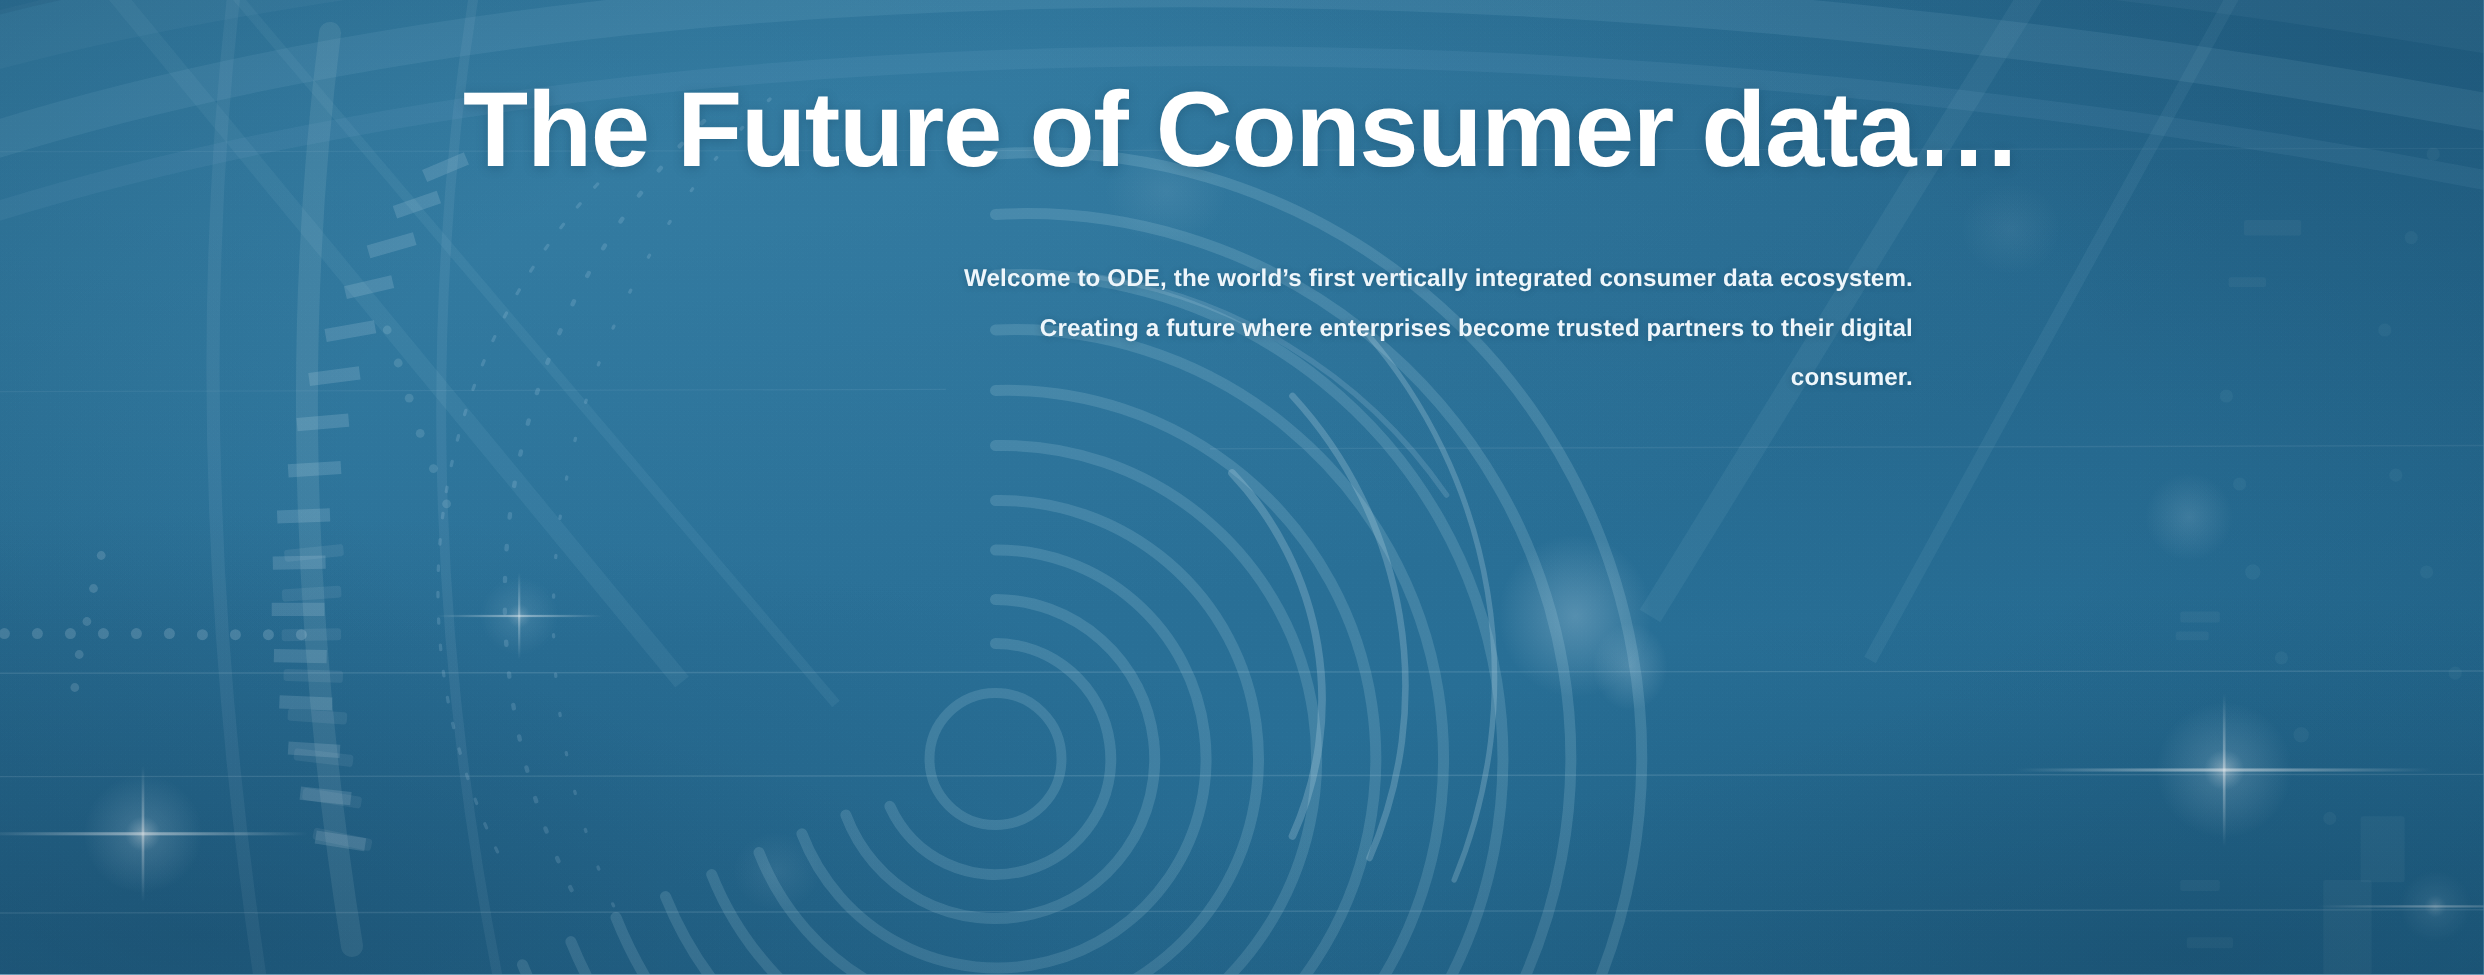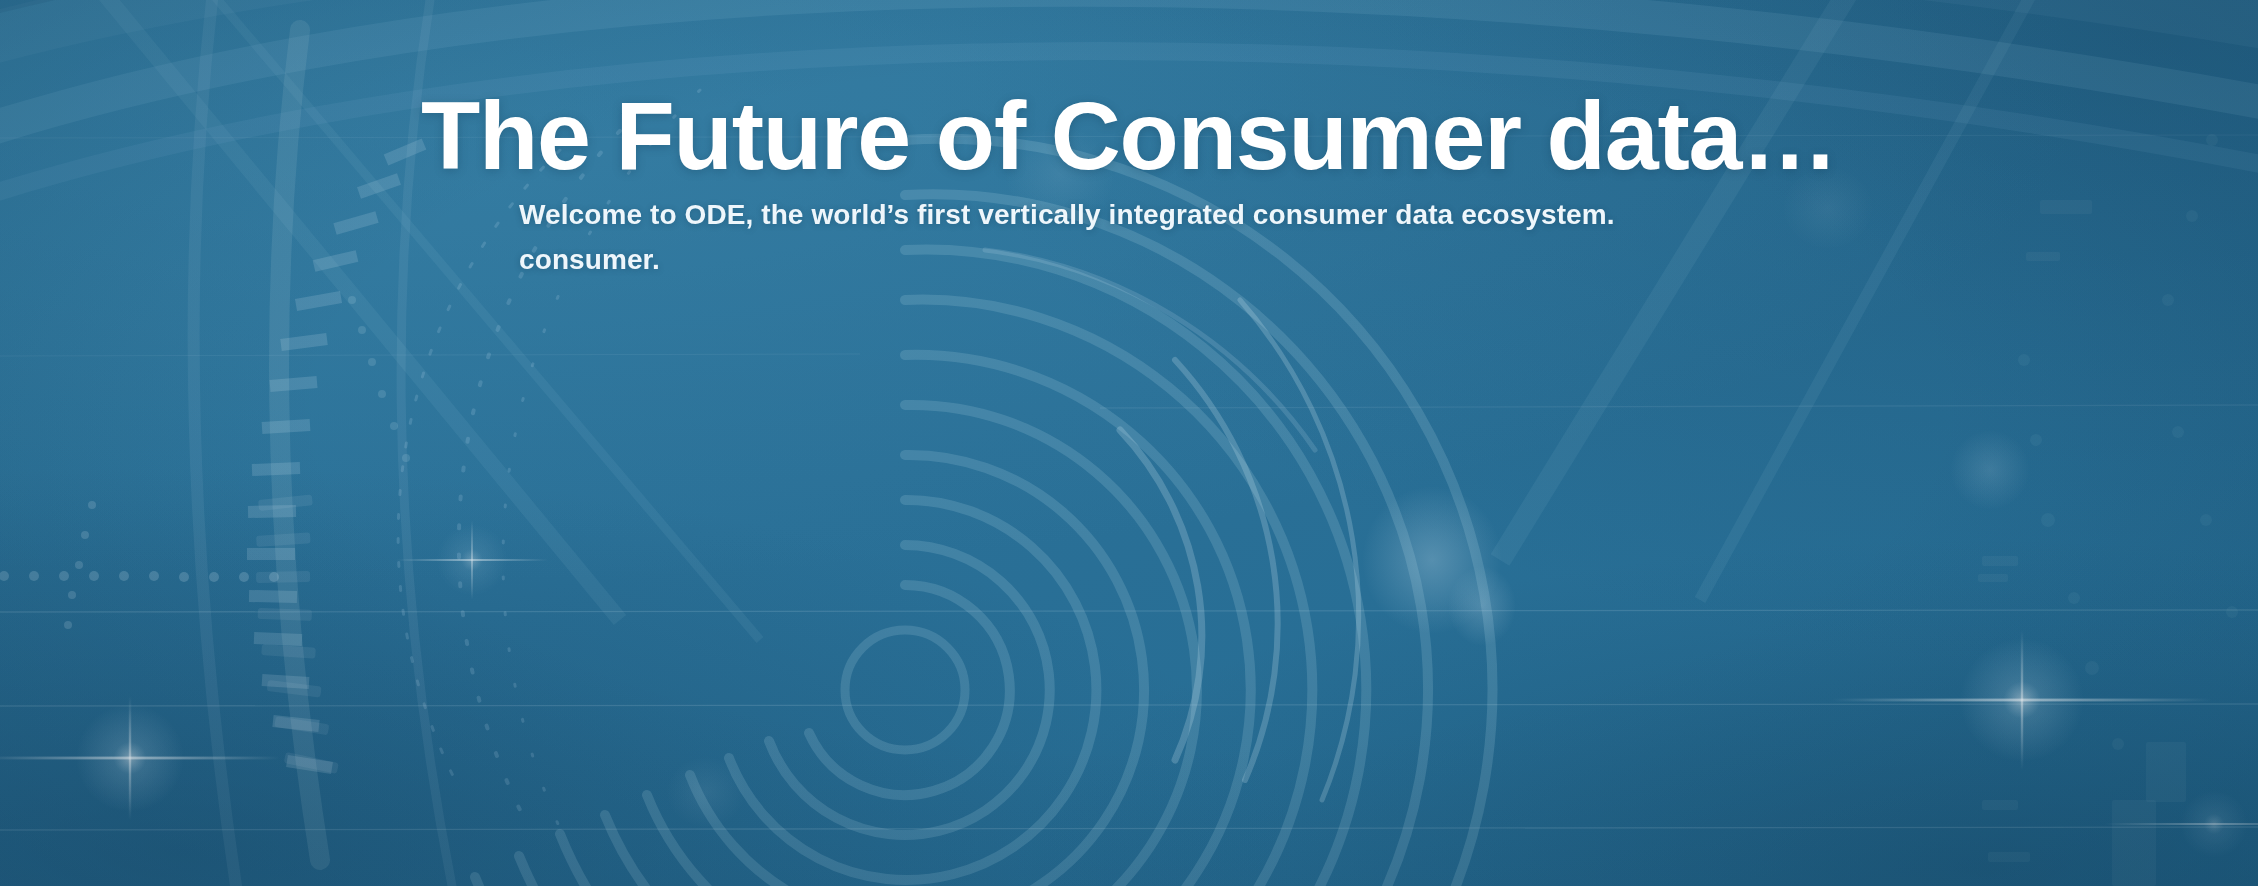--- a/index.html
+++ b/index.html
@@ -47,41 +47,42 @@
     background:radial-gradient(ellipse 78% 84% at 50% 46%, rgba(0,0,0,0) 46%, rgba(13,52,78,.30) 100%);
   }
 
   
   #content {
     position:relative;
     z-index:10;
     width:100%; height:100%;
     display:flex; flex-direction:column;
     align-items:center;
-    padding-top:80px;
+    padding-top:62px;
   }
 
   #headline {
     width:2160px;
     text-align:center;
     color:#ffffff;
     font-weight:700;
     font-size:97px;
     line-height:112px;
     letter-spacing:-1.2px;
     text-shadow:0 2px 10px rgba(12,50,74,.26);
   }
   #headline .hl-line { display:block; white-space:nowrap; }
 
   #subcopy {
+    margin-top:56px;
     width:1220px;
-    text-align:left;
+    text-align:right;
     color:#eef6fb;
     font-weight:600;
-    font-size:28px;
+    font-size:22px;
     line-height:45px;
     letter-spacing:.1px;
     text-shadow:0 1px 6px rgba(12,50,74,.30);
   }
   #subcopy .sub-line { display:block; }
 </style>
 </head>
 <body>
 
 <div id="hero">
@@ -320,17 +321,18 @@
   <div class="bg-layer" id="bg-vignette"></div>
 
   <div id="content">
 
     <h1 id="headline">
       <span class="hl-line">The Future of Consumer data…</span>
     </h1>
 
     <p id="subcopy">
       <span class="sub-line">Welcome to ODE, the world’s first vertically integrated consumer data ecosystem.</span>
+      <span class="sub-line">Creating a future where enterprises become trusted partners to their digital</span>
       <span class="sub-line">consumer.</span>
     </p>
 
   </div>
 </div>
 
 </body></html>

